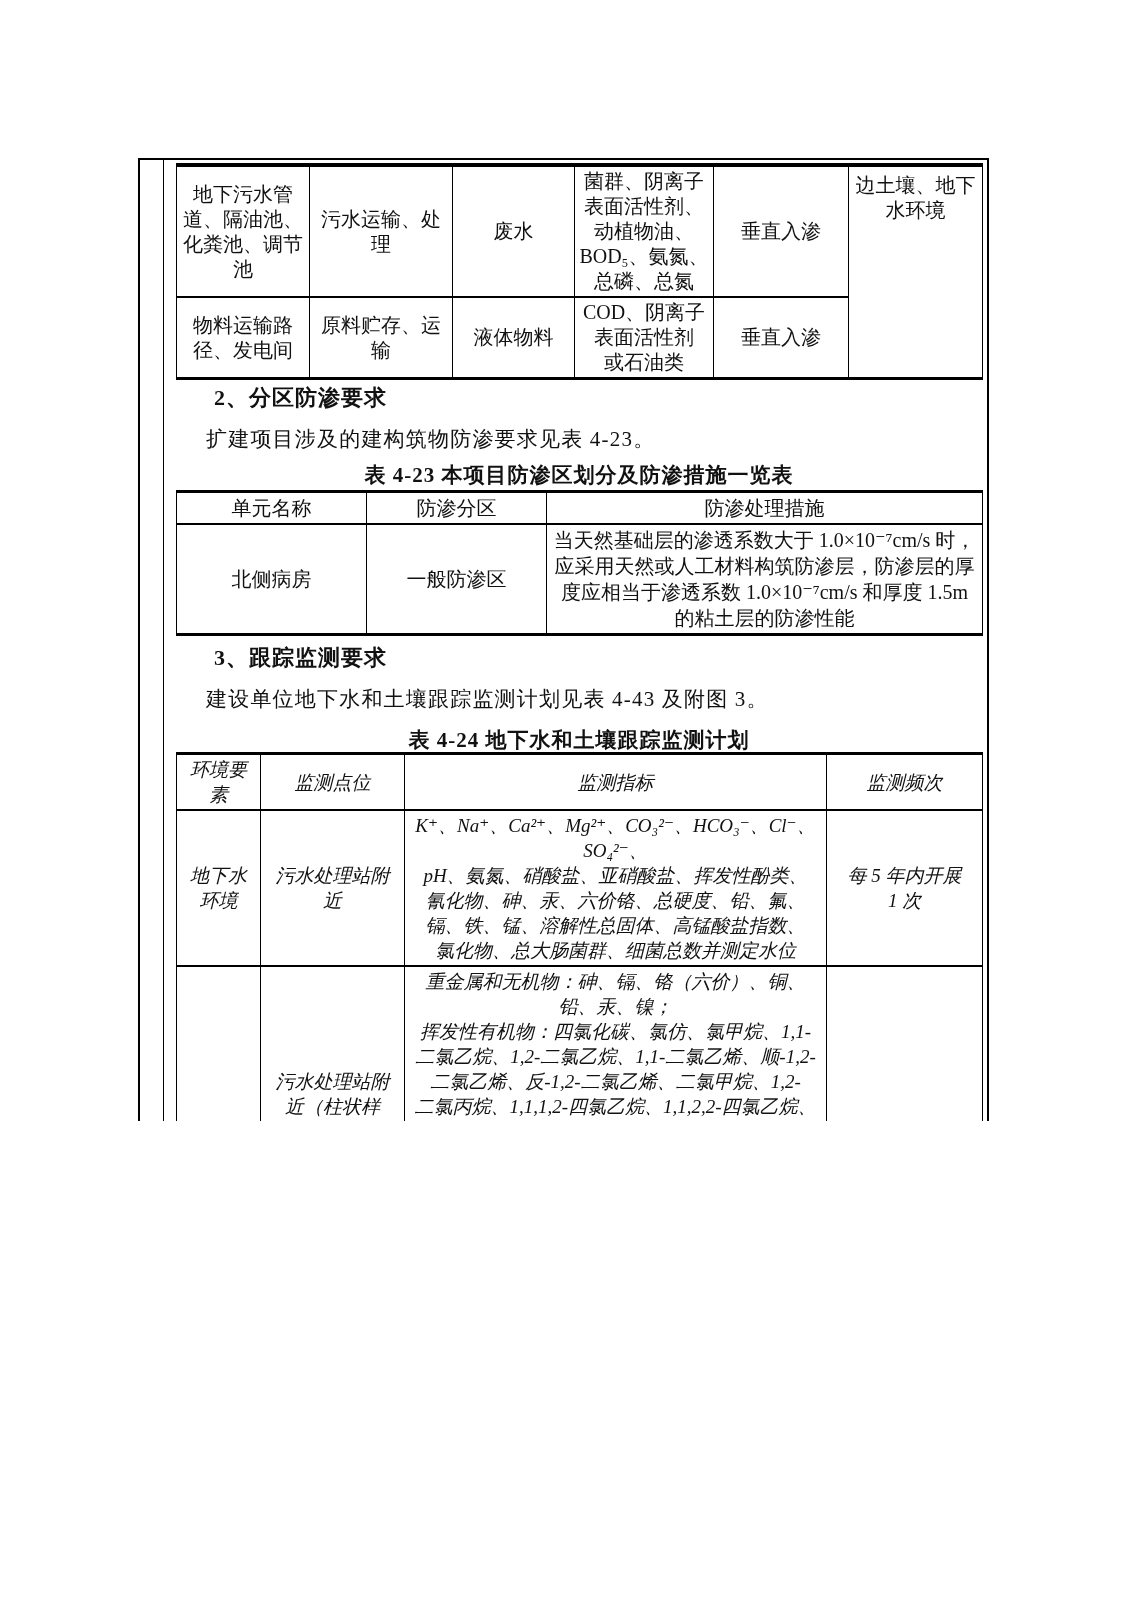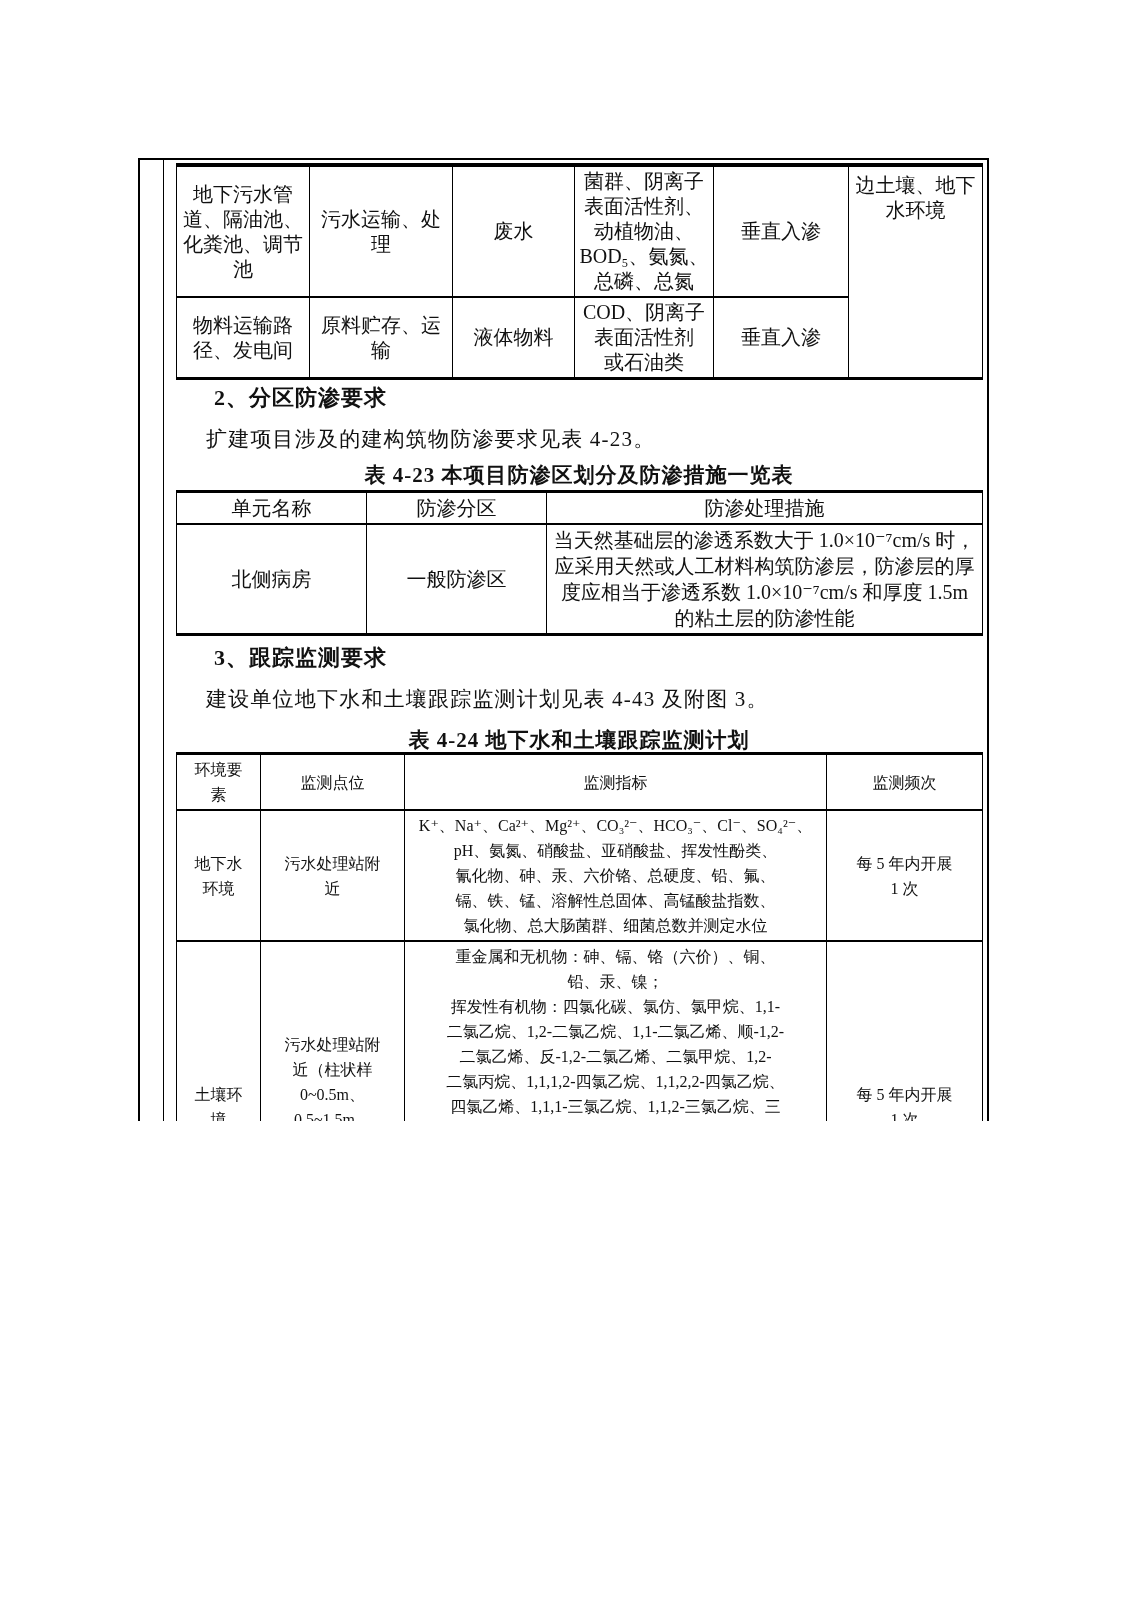--- a/index.html
+++ b/index.html
@@ -25,21 +25,21 @@
   .para{font-size:21px;letter-spacing:1.2px;}
   .tbl-title{width:806px;left:176px;text-align:center;font-size:21px;font-weight:bold;letter-spacing:1px;}
   
   .tbl2-wrap{left:176px;top:490px;width:806px;}
   .tbl2{font-size:20px;line-height:26px;}
   .tbl2 table{border-top:3px solid #000;border-bottom:3px solid #000;padding-left:28px;}
   .tbl2 .hdr td{border-bottom:2px solid #000;height:30px;}
   .tbl2 .body td{height:104px;margin-left:12px;}
   
   .tbl3-wrap{left:176px;top:752px;width:806px;}
-  .tbl3{font-size:16px;line-height:25px;}
+  .tbl3{font-size:19px;line-height:25px;font-style:italic;}
   .tbl3 table{border-top:3px solid #000;border-bottom:3px solid #000;}
   .tbl3 .hdr td{border-bottom:2px solid #000;height:46px;}
   .tbl3 .row1 td{border-bottom:2px solid #000;}
   .pageno{font-size:21px;letter-spacing:1px;color:#222;}
 </style>
 </head>
 <body>
 
 <div class="page">
 

